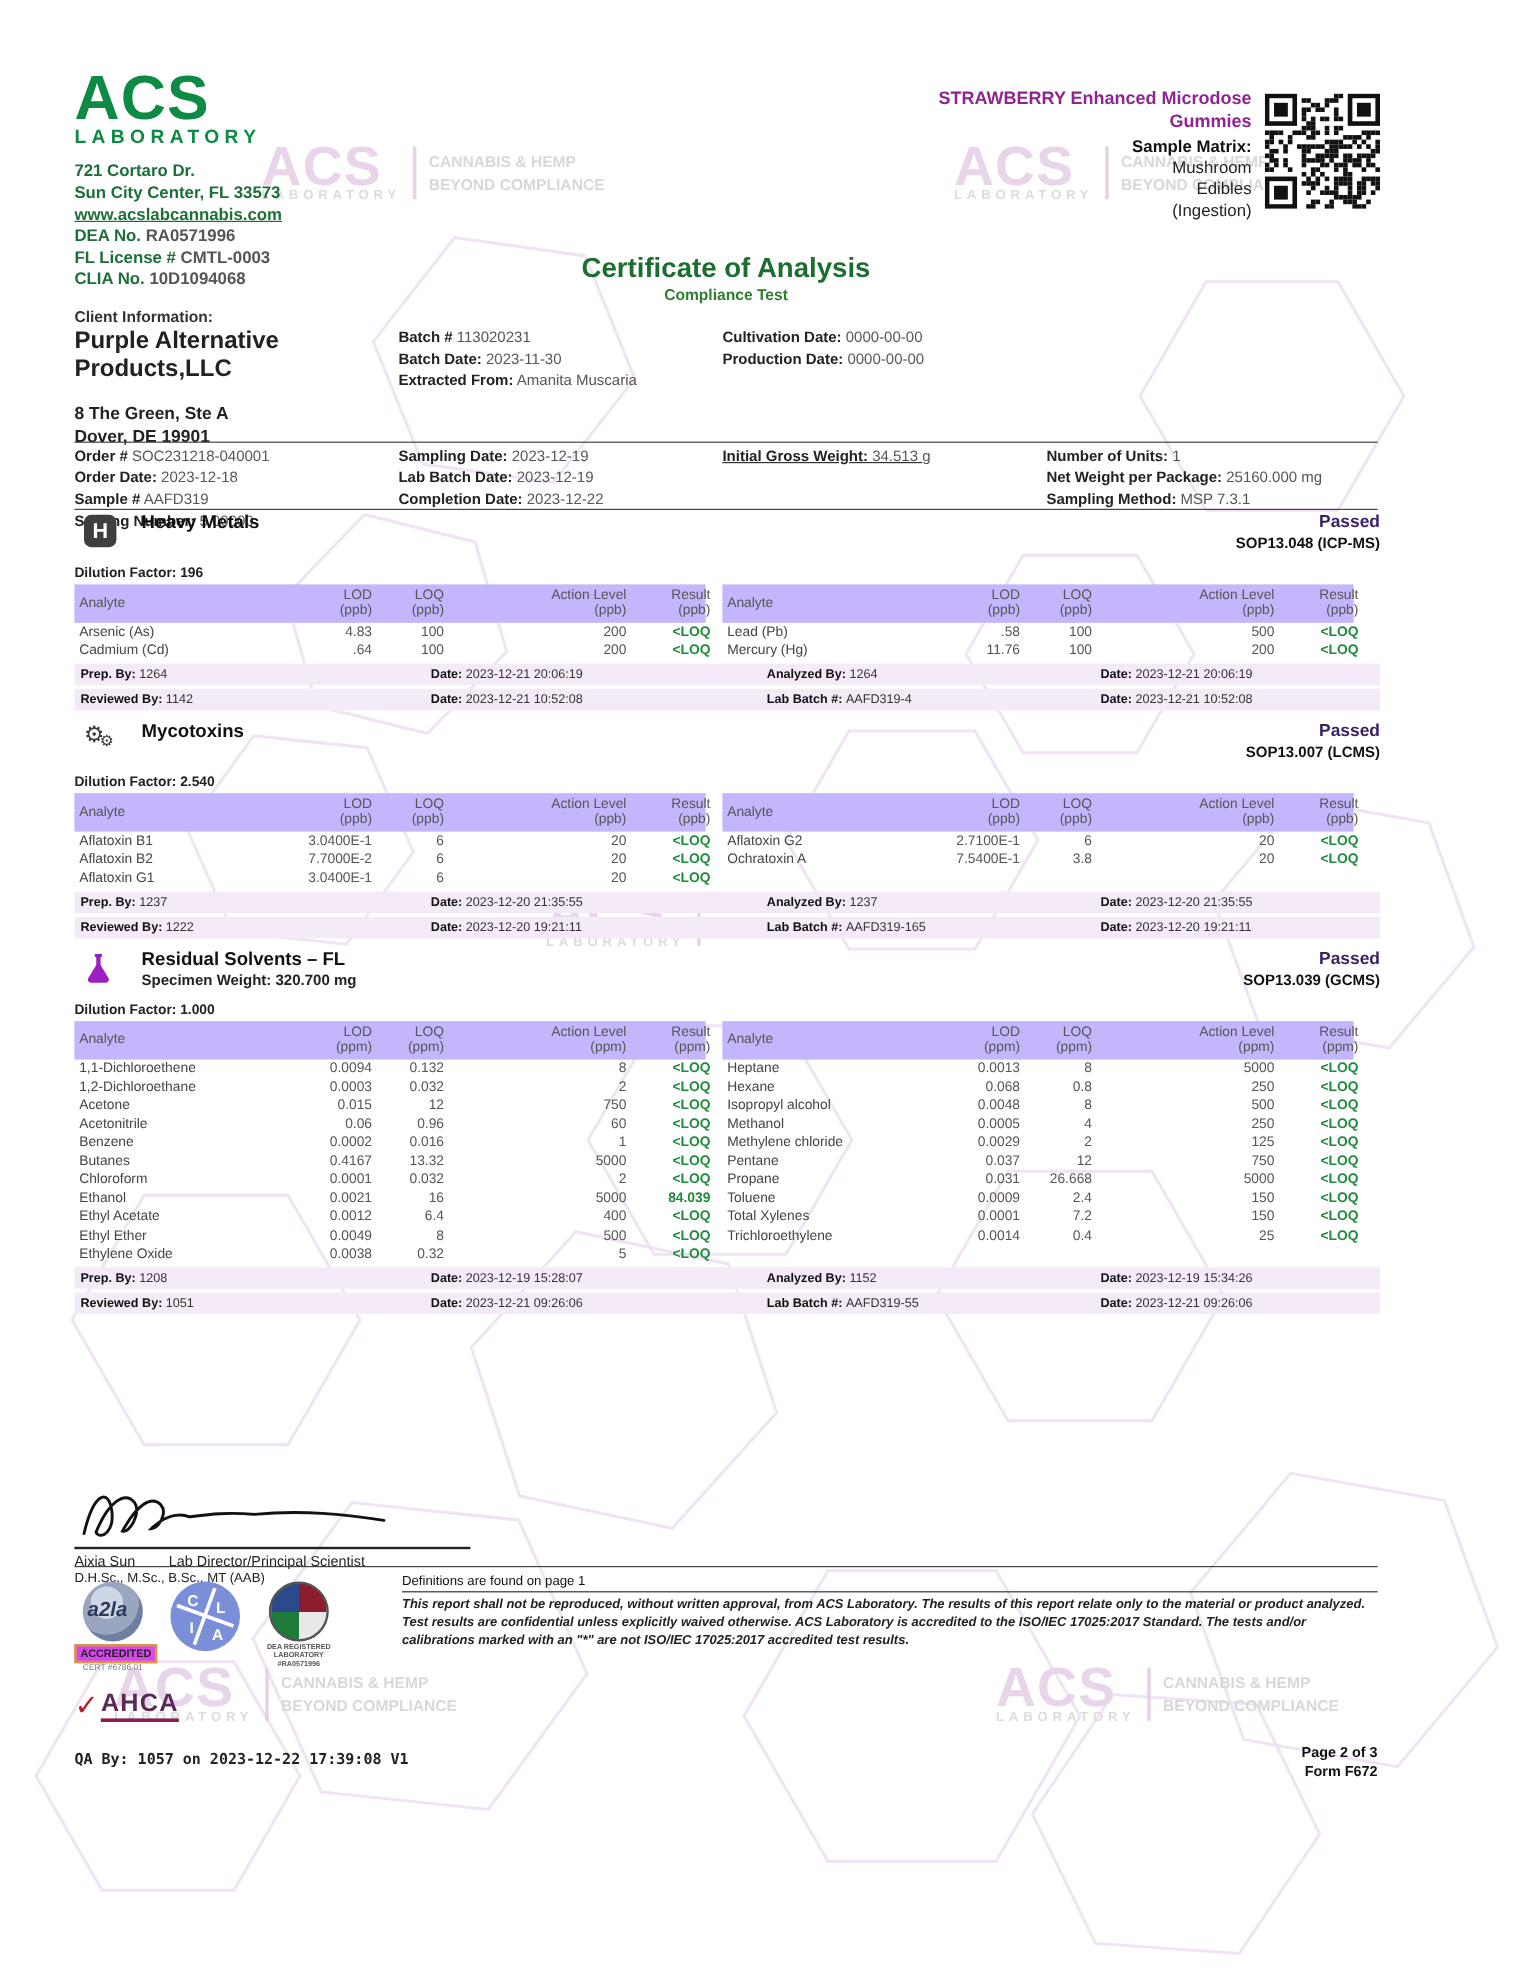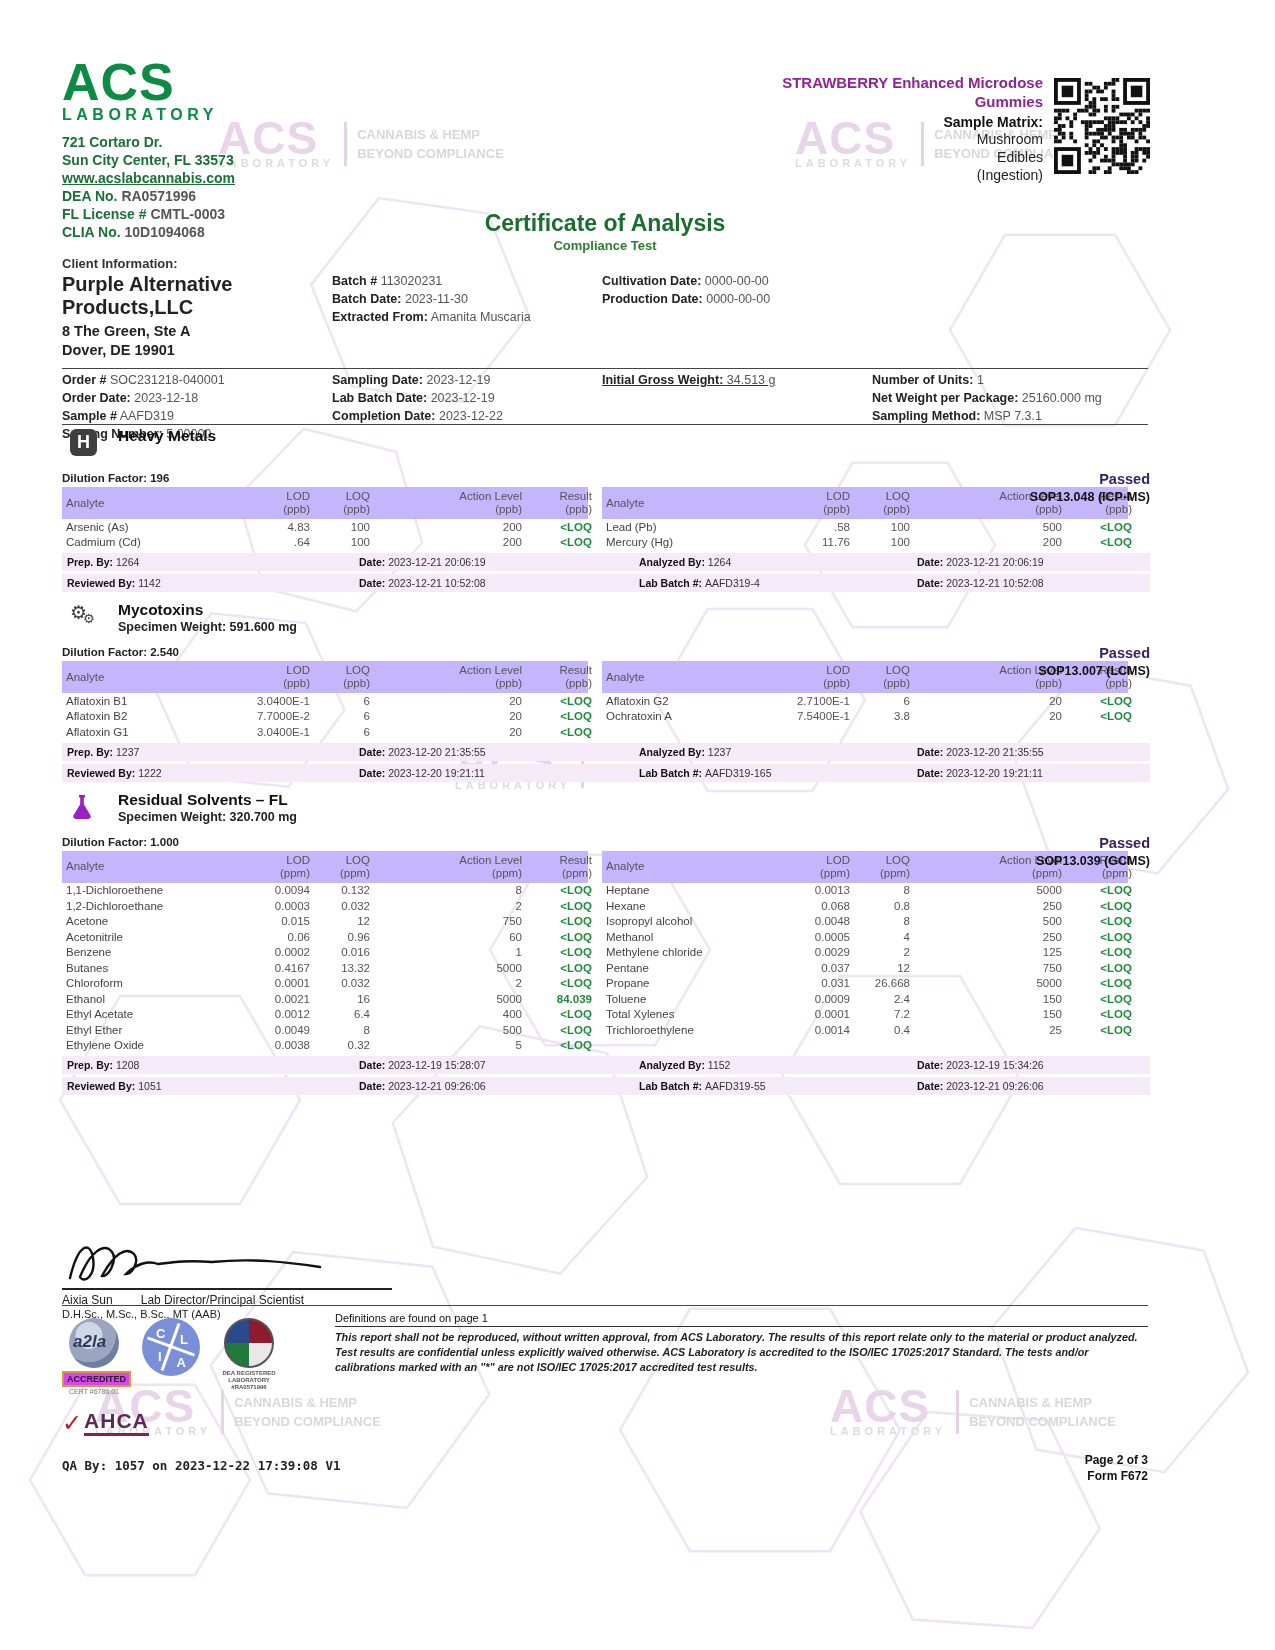--- a/index.html
+++ b/index.html
@@ -28,41 +28,41 @@
   
   .title{position:absolute;left:62px;right:127px;top:210px;text-align:center;}
   .title-main{font-size:23px;font-weight:700;color:#1b6e2f;}
   .title-sub{font-size:13px;font-weight:700;color:#2e7d32;margin-top:1px;}
   
   .client{position:absolute;left:62px;top:256px;width:260px;}
   .lbl{font-weight:700;color:#222;}
   .val{color:#555;}
   .client .cl-label{font-size:13px;font-weight:700;}
   .client .cl-name{font-size:20px;font-weight:700;color:#222;line-height:1.15;margin-top:2px;}
-  .client .cl-addr{font-size:14.5px;font-weight:700;color:#222;line-height:1.3;margin-top:3px;}
+  .client .cl-addr{font-size:14.5px;font-weight:700;color:#222;line-height:1.3;margin-top:17px;}
   .kv{font-size:12.5px;line-height:1.45;}
   .batch{position:absolute;left:332px;top:272px;}
   .cult{position:absolute;left:602px;top:272px;}
   .rule{position:absolute;left:62px;right:127px;border-top:1.6px solid #444;}
   .order-col{position:absolute;top:371px;font-size:12.5px;line-height:1.45;}
   
   .assays{position:absolute;left:62px;right:125px;top:427px;}
   .section{margin-bottom:9px;}
   .sec-head{position:relative;min-height:44px;}
   .sec-icon{position:absolute;left:8px;top:2px;width:34px;height:30px;}
   .h-badge{width:27px;height:27px;background:#3f3f3f;border-radius:6px;color:#fff;
            font-weight:700;font-size:18px;display:flex;align-items:center;justify-content:center;}
   .gears{font-family:"DejaVu Sans",sans-serif;color:#3b3b3b;line-height:1;}
   .g1{font-size:19px;} .g2{font-size:13px;position:relative;left:-4px;top:4px;}
   .sec-titles{margin-left:56px;}
   .sec-title{font-size:15.5px;font-weight:700;color:#111;}
   .sec-spec{font-size:12.5px;font-weight:700;color:#222;margin-top:1px;}
   .sec-dil{font-size:11.5px;font-weight:700;color:#222;margin-top:1px;}
   .sec-right{position:absolute;right:0;top:0;text-align:right;}
-  .sec-status{font-size:14.5px;font-weight:700;color:#3a2164;margin-top:44px;}
+  .sec-status{font-size:14.5px;font-weight:700;color:#3a2164;}
   .sec-sop{font-size:12.5px;font-weight:700;color:#111;margin-top:3px;}
   .halves{display:flex;gap:14px;margin-top:3px;}
   .half{--cols:162px 82px 60px 152px 70px;width:526px;}
   .t-head{display:grid;grid-template-columns:var(--cols);background:#c4b5fd;
           padding:3px 4px;min-height:26px;align-items:center;}
   .hc{font-size:11.5px;color:#555;line-height:1.1;text-align:right;}
   .hc.first{text-align:left;}
   .hc .u{display:block;}
   .t-row{display:grid;grid-template-columns:var(--cols);padding:0 4px;height:15.5px;
          align-items:center;font-size:11.5px;}
@@ -564,21 +564,20 @@
             <div class="m"><b>Date: </b>2023-12-21 10:52:08</div>
           </div>
         </section>
         <section class="section">
           <div class="sec-head">
             <div class="sec-icon">
               <div class="gears"><span class="g1">⚙</span><span class="g2">⚙</span></div>
             </div>
             <div class="sec-titles">
               <div class="sec-title">Mycotoxins</div>
-              <div class="sec-spec">Specimen Weight: 591.600 mg</div>
             </div>
             <div class="sec-right">
               <div class="sec-status">Passed</div>
               <div class="sec-sop">SOP13.007 (LCMS)</div>
             </div>
           </div>
           <div class="sec-dil">Dilution Factor: 2.540</div>
           <div class="halves">
             <div class="half">
               <div class="t-head">

